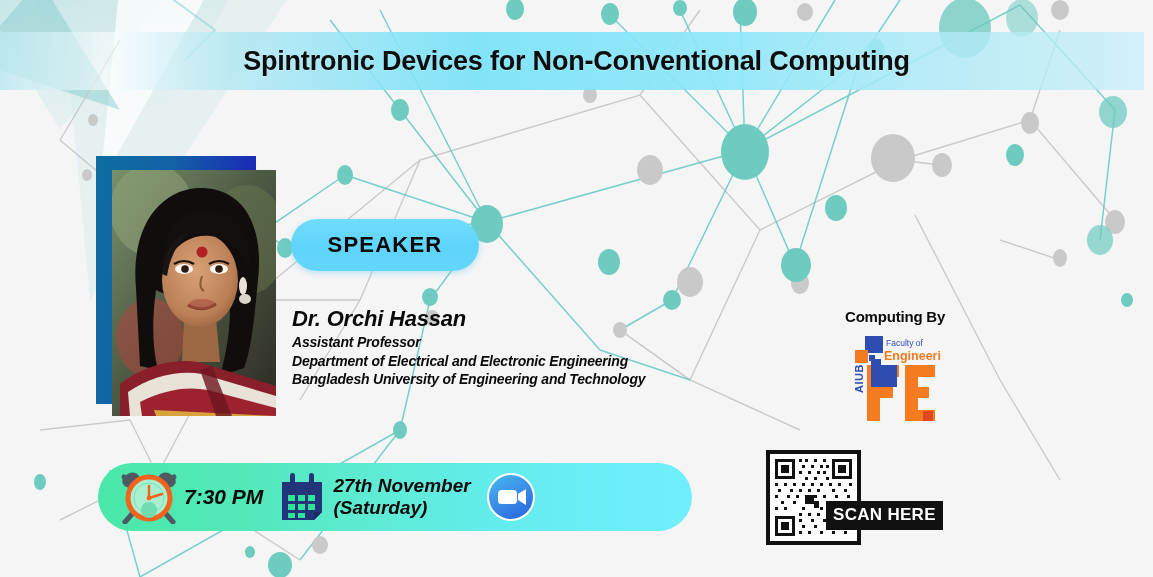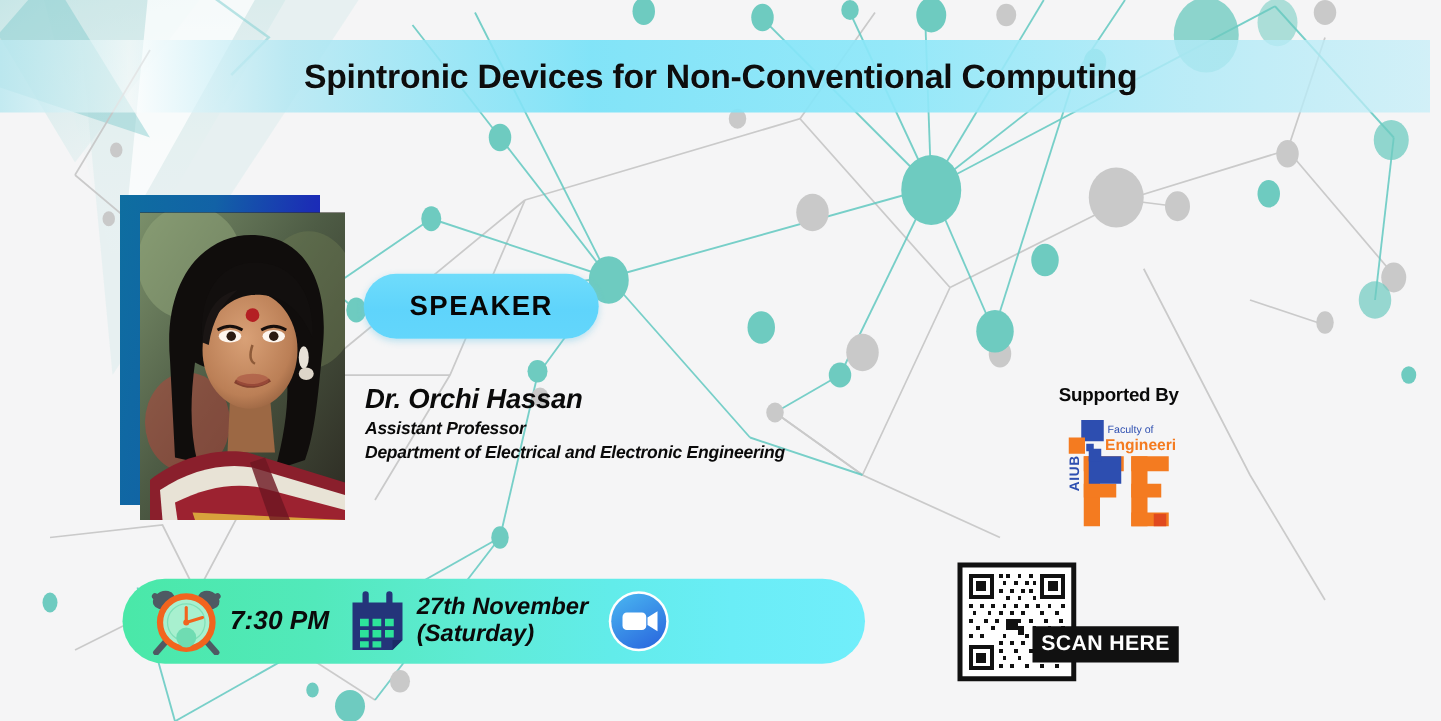--- a/index.html
+++ b/index.html
@@ -294,24 +294,25 @@
   </div>
 
   <div class="speaker-badge">
     <span>SPEAKER</span>
   </div>
 
   <div class="speaker-info">
     <div class="sp-name">Dr. Orchi Hassan</div>
     <div class="sp-line">Assistant Professor</div>
     <div class="sp-line">Department of Electrical and Electronic Engineering</div>
+    <div class="sp-line">Bangladesh University of Engineering and Technology</div>
   </div>
 
   <div class="logo-col" id="org-col">
-    <div class="logo-cap">Supported By</div>
+    <div class="logo-cap">Computing By</div>
     <div class="aiub-logo">
       <svg width="92" height="92" viewBox="0 0 92 92">
 
         <g fill="#f47b20">
           <rect x="18" y="34" width="13" height="56"></rect>
           <rect x="18" y="34" width="32" height="12"></rect>
           <rect x="18" y="56" width="26" height="11"></rect>
           <rect x="56" y="34" width="13" height="56"></rect>
           <rect x="56" y="34" width="30" height="12"></rect>
           <rect x="56" y="56" width="24" height="11"></rect>

